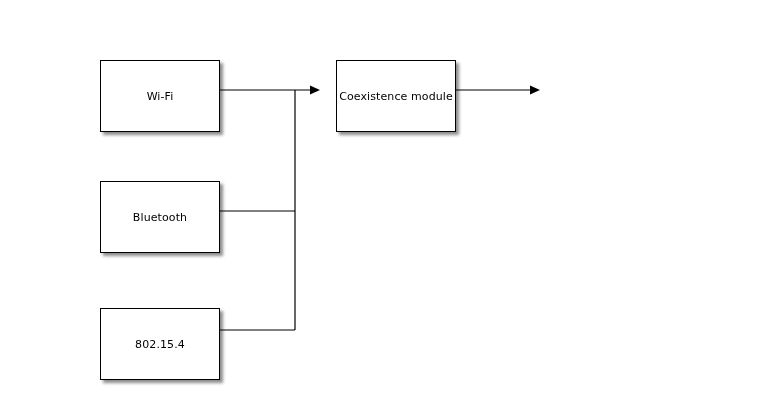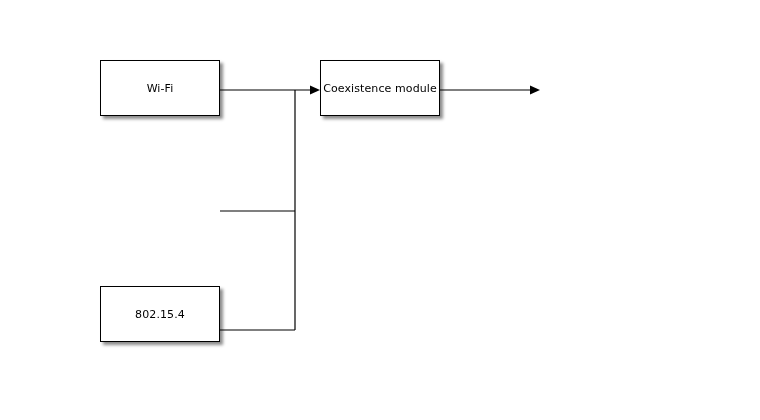--- a/index.html
+++ b/index.html
@@ -23,38 +23,38 @@
     position: absolute;
     left: 0;
     top: 0;
     width: 760px;
     height: 420px;
     display: block;
   }
   .node {
     position: absolute;
     width: 120px;
-    height: 56px;
+    height: 72px;
     background: #ffffff;
     border: 1.2px solid #000000;
     box-sizing: border-box;
     box-shadow: 3px 3px 3px rgba(0, 0, 0, 0.45);
     display: flex;
     align-items: center;
     justify-content: center;
     text-align: center;
     font-size: 11px;
     line-height: 13px;
     color: #000000;
     letter-spacing: 0.1px;
   }
   .node-wifi        { left: 100px; top: 60px;  }
   .node-bluetooth   { left: 100px; top: 181px; }
-  .node-zigbee      { left: 100px; top: 286px; }
-  .node-coexistence { left: 320px; top: 60px;  }
+  .node-zigbee      { left: 100px; top: 308px; }
+  .node-coexistence { left: 336px; top: 60px;  }
   .node-rf          { left: 540px; top: 60px;  }
 </style>
 </head>
 <body>
 
 <div class="canvas">
 
   <svg class="connectors" viewBox="0 0 760 420" xmlns="http://www.w3.org/2000/svg">
     <g stroke="#000000" stroke-width="1.2" fill="none">
       <path d="M220 90 H312"></path>
@@ -66,20 +66,23 @@
     <g fill="#000000" stroke="none">
       <polygon points="310,85.5 320,90 310,94.5"></polygon>
       <polygon points="530,85.5 540,90 530,94.5"></polygon>
     </g>
   </svg>
 
   <div class="node node-wifi">
     <span>Wi-Fi</span>
   </div>
 
+  <div class="node node-bluetooth">
+    <span>Bluetooth</span>
+  </div>
 
   <div class="node node-zigbee">
     <span>802.15.4</span>
   </div>
 
   <div class="node node-coexistence">
     <span>Coexistence module</span>
   </div>
 
 

